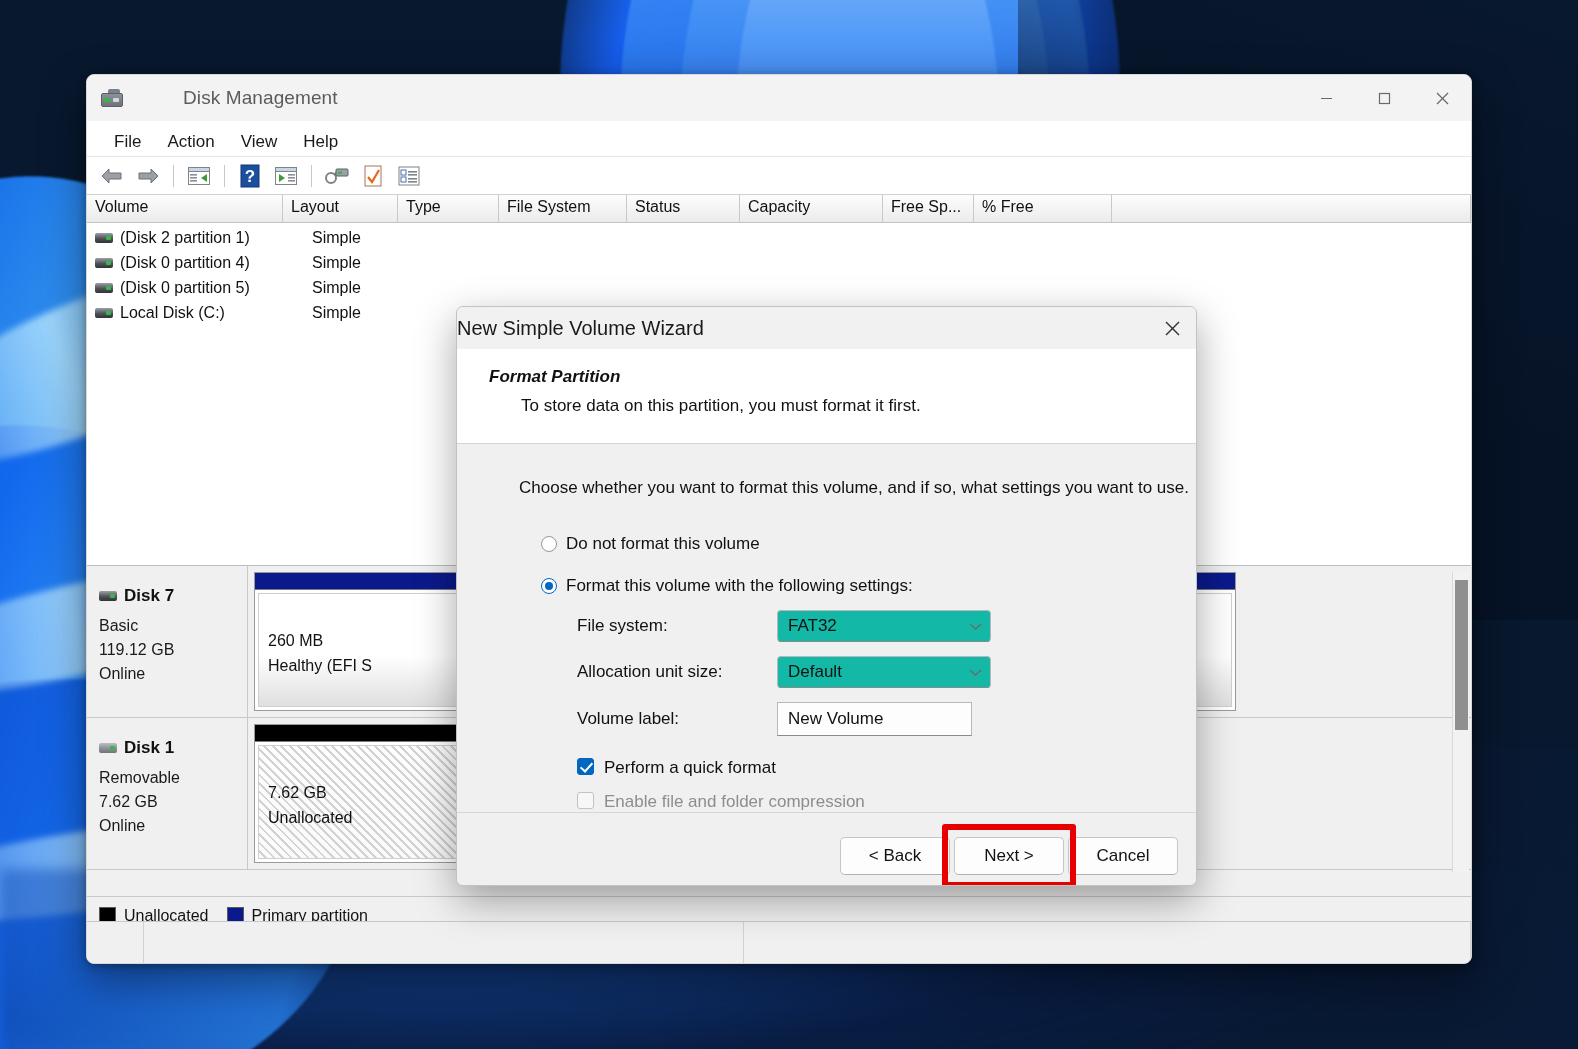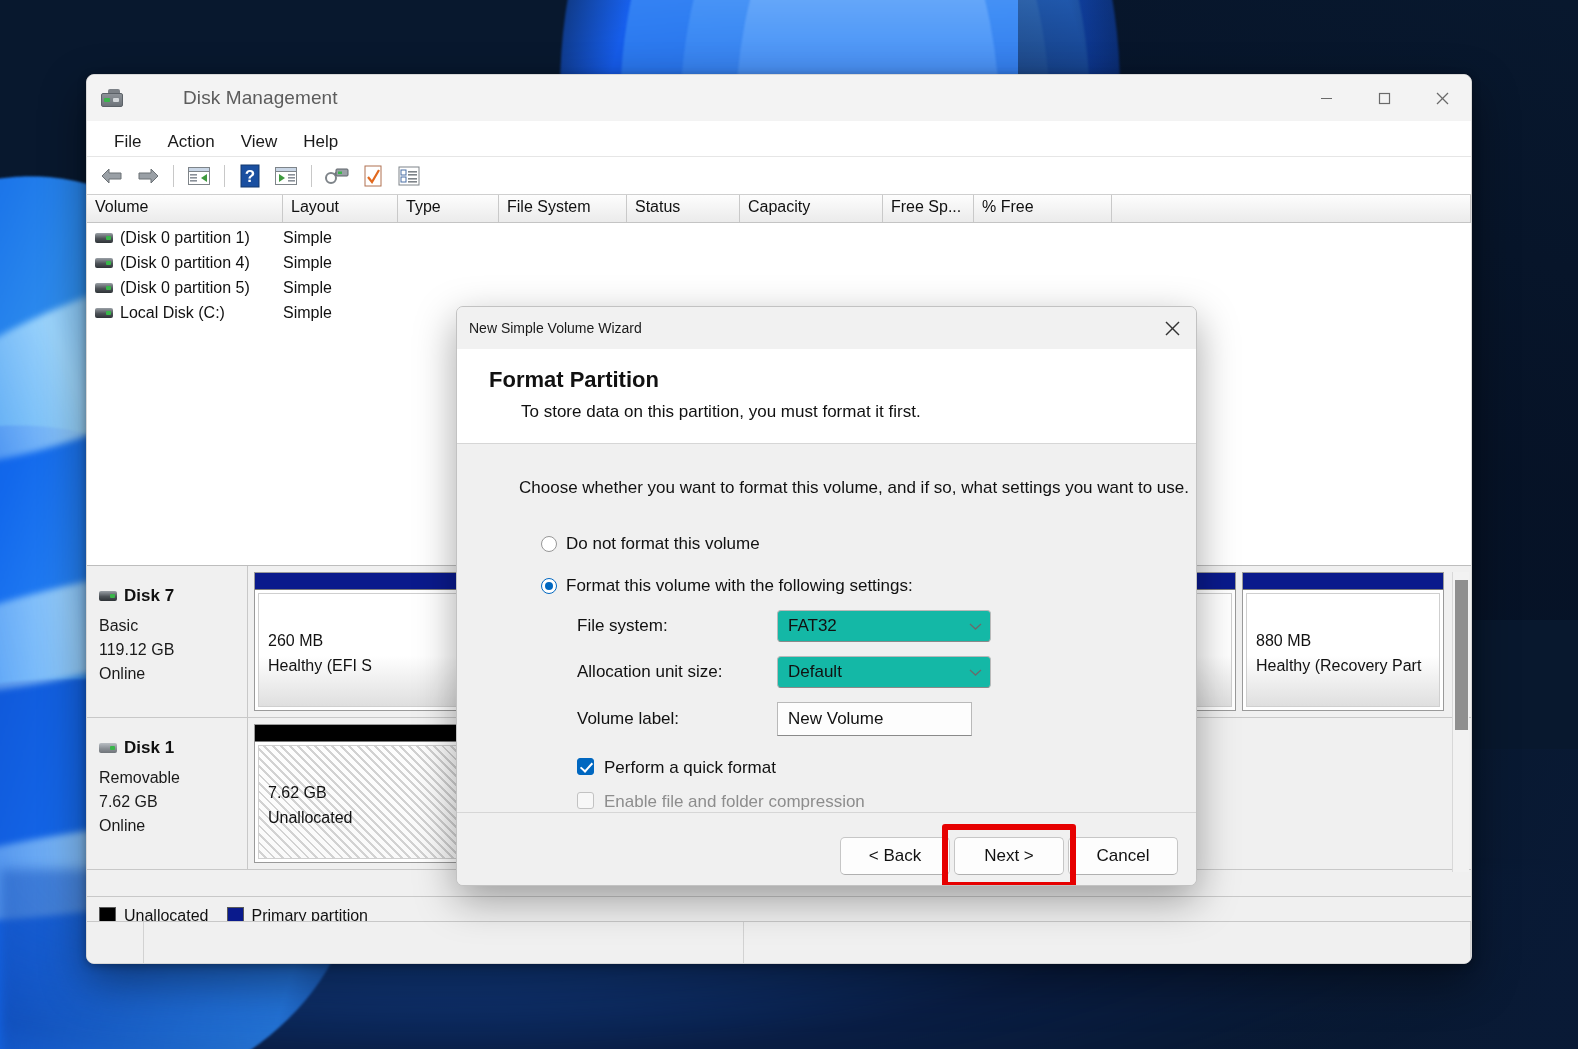--- a/index.html
+++ b/index.html
@@ -211,21 +211,21 @@
     border-right: 1px solid #c9c9c9;
     overflow: hidden; white-space: nowrap;
   }
   .vol-rows { padding-top: 2px; }
   .vol-row {
     display: flex; align-items: center;
     height: 25px;
     font-size: 16px; color: #111;
   }
   .vr-name { width: 196px; display: flex; align-items: center; padding-left: 8px; }
-  .vr-layout { width: 115px; }
+  .vr-layout { width: 115px; margin-left: 29px; }
   .drive-icon {
     width: 18px; height: 10px;
     background: linear-gradient(180deg,#9aa0a6 0%,#4e5358 55%,#2e3337 100%);
     border-radius: 2px;
     margin-right: 7px;
     position: relative;
     flex: none;
   }
   .drive-icon::after {
     content: ""; position: absolute; right: 2px; top: 3px;
@@ -343,37 +343,37 @@
     display: flex; flex-direction: column;
   }
   .wz-title {
     height: 42px;
     background: #f1f1f1;
     display: flex; align-items: center;
     position: relative;
     flex: none;
   }
   .wz-title-text {
-    margin-left: 12px;
-    font-size: 14px; color: #1a1a1a;
+    margin-left: 0;
+    font-size: 20px; color: #1a1a1a;
   }
   .wz-close {
     position: absolute; right: 0; top: 0;
     width: 48px; height: 42px;
     display: flex; align-items: center; justify-content: center;
     color: #333;
   }
   .wz-head {
     background: #ffffff;
     padding: 18px 0 0 32px;
     height: 95px;
     flex: none;
     border-bottom: 1px solid #d6d6d6;
   }
-  .wz-head-title { font-size: 22px; font-weight: bold; color: #111; }
+  .wz-head-title { font-size: 17px; font-weight: bold; color: #111; font-style: italic; }
   .wz-head-sub { font-size: 17px; color: #111; margin-top: 9px; margin-left: 32px; }
   .wz-body {
     flex: 1;
     background: #f0f0f0;
     padding: 34px 0 0 0;
     position: relative;
   }
   .wz-intro { font-size: 17px; color: #111; margin-left: 62px; }
   .opt-row { display: flex; align-items: center; margin-left: 84px; font-size: 17px; color: #111; }
   .opt-row.r1 { margin-top: 36px; }
@@ -592,21 +592,21 @@
         <div class="vh-cell" style="width:113px">Status</div>
         <div class="vh-cell" style="width:143px">Capacity</div>
         <div class="vh-cell" style="width:91px">Free Sp...</div>
         <div class="vh-cell" style="width:138px">% Free</div>
         <div class="vh-cell" style="flex:1"></div>
       </div>
       <div class="vol-rows">
         <div class="vol-row">
           <div class="vr-name">
             <span class="drive-icon"></span>
-            <span>(Disk 0 partition 1)</span>
+            <span>(Disk 2 partition 1)</span>
           </div>
           <div class="vr-layout">Simple</div>
         </div>
         <div class="vol-row">
           <div class="vr-name">
             <span class="drive-icon"></span>
             <span>(Disk 0 partition 4)</span>
           </div>
           <div class="vr-layout">Simple</div>
         </div>
@@ -639,27 +639,20 @@
           <div class="di-line">Online</div>
         </div>
         <div class="disk-parts">
           <div class="part" style="width:982px">
             <div class="part-cap"></div>
             <div class="part-body">
               <div>260 MB</div>
               <div>Healthy (EFI S</div>
             </div>
           </div>
-          <div class="part" style="width:202px">
-            <div class="part-cap"></div>
-            <div class="part-body">
-              <div>880 MB</div>
-              <div>Healthy (Recovery Part</div>
-            </div>
-          </div>
         </div>
       </div>
 
       <div class="disk-row">
         <div class="disk-info">
           <div class="di-title">
             <span class="drive-icon" style="background:linear-gradient(180deg,#b9bec3 0%,#8b9096 55%,#6f7479 100%)"></span>
             <span>Disk 1</span>
           </div>
           <div class="di-line">Removable</div>

